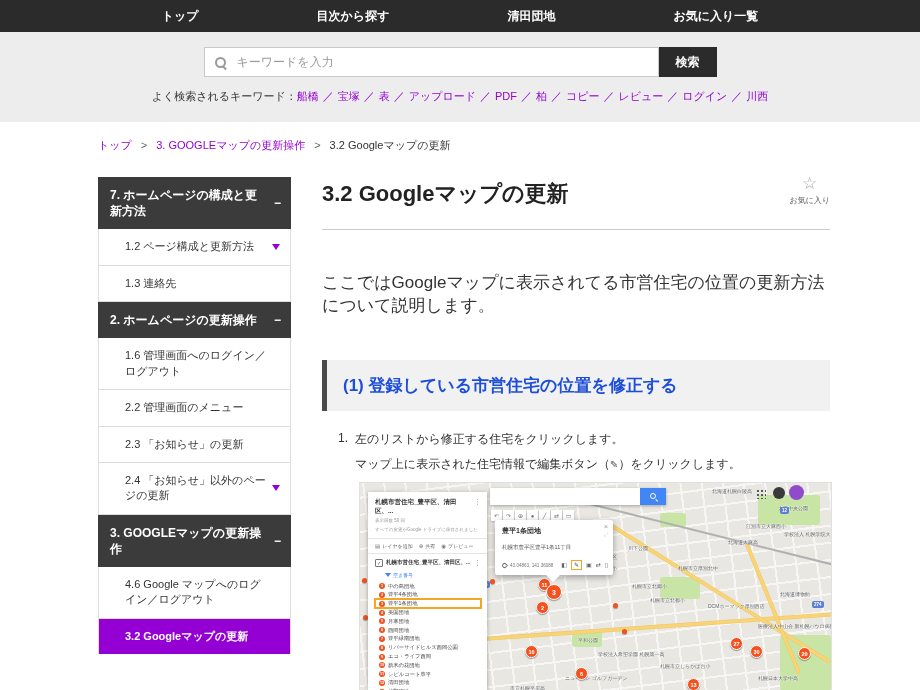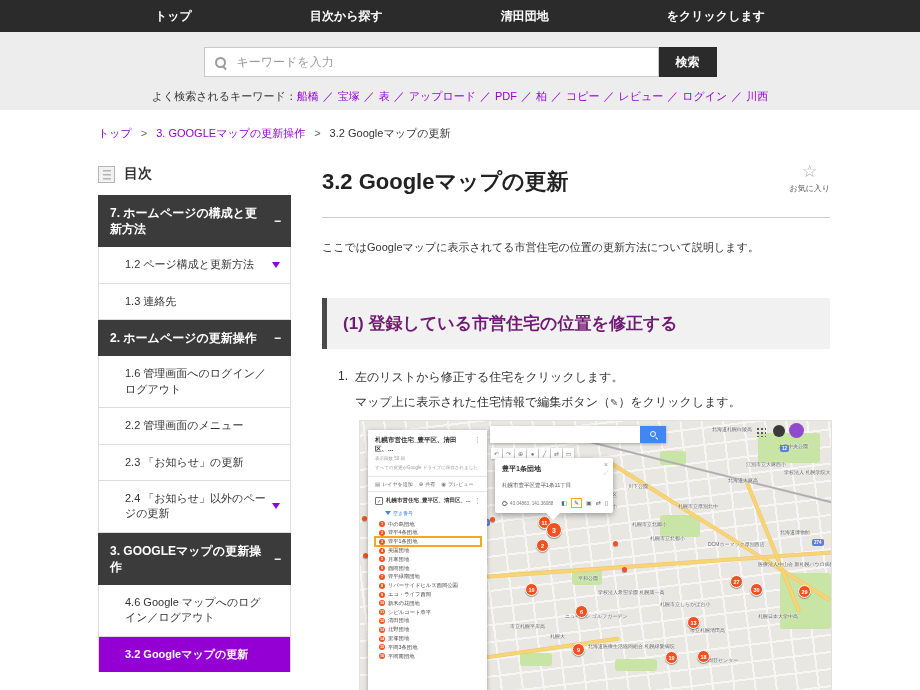--- a/index.html
+++ b/index.html
@@ -4,21 +4,21 @@
 <style>
   html,body{width:920px;height:690px;margin:0;overflow:hidden;background:#fff;
     font-family:"Liberation Sans","DejaVu Sans",sans-serif;color:#222;}
   .stage{position:relative;width:920px;height:690px;overflow:hidden;}
 
   
   .topnav{height:32px;background:#2b2b2b;display:flex;justify-content:center;align-items:center;gap:118px;}
   .nav-item{color:#fff;font-size:12px;font-weight:bold;cursor:pointer;white-space:nowrap;}
 
   
-  .search-section{height:78px;background:#ededed;display:flex;flex-direction:column;align-items:center;}
+  .search-section{height:90px;background:#ededed;display:flex;flex-direction:column;align-items:center;}
   .search-row{display:flex;margin-top:15px;}
   .search-box{width:455px;height:30px;background:#fff;border:1px solid #c9c9c9;display:flex;align-items:center;box-sizing:border-box;padding:0 10px;}
   .mag{position:relative;width:11px;height:11px;margin-right:9px;flex:none;}
   .mag::before{content:"";position:absolute;left:0;top:0;width:7px;height:7px;border:2px solid #9a9a9a;border-radius:50%;}
   .mag::after{content:"";position:absolute;left:9px;top:9px;width:4px;height:2px;background:#9a9a9a;transform:rotate(45deg);transform-origin:0 0;}
   .search-input{border:none;outline:none;flex:1;font-size:12px;color:#333;background:transparent;font-family:inherit;}
   .search-input::placeholder{color:#9a9a9a;}
   .search-btn{width:58px;height:30px;background:#2b2b2b;color:#fff;border:none;font-size:12px;font-weight:bold;cursor:pointer;font-family:inherit;}
   .keywords{margin-top:12px;font-size:11px;color:#333;}
   .keyword{color:#9400d3;text-decoration:none;cursor:pointer;}
@@ -50,23 +50,23 @@
      width:0;height:0;border-left:4px solid transparent;border-right:4px solid transparent;border-top:6px solid #9400d3;}
 
   
   .main{width:508px;margin-left:31px;}
   .title-row{display:flex;justify-content:space-between;align-items:flex-start;}
   .page-title{font-size:22px;font-weight:bold;color:#222;margin:2px 0 0 0;}
   .fav{display:flex;flex-direction:column;align-items:center;margin-top:-2px;cursor:pointer;}
   .fav-star{font-size:17px;color:#aaa;line-height:1;}
   .fav-label{font-size:8px;color:#555;margin-top:3px;}
   .rule{border:none;border-top:1px solid #ccc;margin:20px 0 0 0;}
-  .intro{font-size:11px;color:#333;margin-top:22px;}
+  .intro{font-size:17px;color:#333;margin-top:41px;}
   .section-box{margin-top:43px;background:#f1f1f1;border-left:5px solid #4a4a4a;padding:14px 16px;}
-  .section-heading{font-size:17px;font-weight:bold;color:#701a75;}
+  .section-heading{font-size:17px;font-weight:bold;color:#1d4ed8;}
   .steps{margin-top:20px;font-size:12px;color:#333;}
   .step-row{display:flex;}
   .step-num{width:26px;text-align:right;margin-right:7px;flex:none;}
   .step-line2{margin:8px 0 0 33px;}
   .pencil-inline{display:inline-block;font-size:10px;color:#555;}
 
   
   .shot{position:relative;margin:10px 0 0 38px;width:471px;height:300px;overflow:hidden;
      box-shadow:0 0 0 1px #e0e0e0;background:#e9e7e2;font-family:"Liberation Sans","DejaVu Sans",sans-serif;}
   .map{position:absolute;inset:0;}
@@ -145,45 +145,41 @@
 </style>
 </head>
 <body>
 
 <div class="stage">
 
   <div class="topnav" id="topnav">
       <div class="nav-item">トップ</div>
       <div class="nav-item">目次から探す</div>
       <div class="nav-item">清田団地</div>
-      <div class="nav-item">をクリックします</div>
+      <div class="nav-item">お気に入り一覧</div>
     </div>
 
   <div class="search-section">
     <div class="search-row">
       <div class="search-box">
         <span class="mag"></span>
         <input class="search-input" type="text" placeholder="キーワードを入力" style="">
       </div>
       <button class="search-btn">検索</button>
     </div>
     <div class="keywords">
       <span>よく検索されるキーワード：</span><span id="kwlist"><a class="keyword">船橋</a><span class="kw-sep">／</span><a class="keyword">宝塚</a><span class="kw-sep">／</span><a class="keyword">表</a><span class="kw-sep">／</span><a class="keyword">アップロード</a><span class="kw-sep">／</span><a class="keyword">PDF</a><span class="kw-sep">／</span><a class="keyword">柏</a><span class="kw-sep">／</span><a class="keyword">コピー</a><span class="kw-sep">／</span><a class="keyword">レビュー</a><span class="kw-sep">／</span><a class="keyword">ログイン</a><span class="kw-sep">／</span><a class="keyword">川西</a></span>
     </div>
   </div>
 
   <div class="breadcrumb" id="breadcrumb"><span class="bc-link">トップ</span><span class="bc-sep">&gt;</span><span class="bc-link">3. GOOGLEマップの更新操作</span><span class="bc-sep">&gt;</span><span class="bc-current">3.2 Googleマップの更新</span></div>
 
   <div class="cols">
 
     <div class="sidebar">
-      <div class="toc-head">
-        <span class="toc-icon"></span>
-        <span class="toc-title">目次</span>
-      </div>
       <div id="tocsections">
           <div class="sec-header"><span>7. ホームページの構成と更新方法</span><span class="sec-minus">−</span></div>
           <div class="sec-items">
             <div class="sec-item">1.2 ページ構成と更新方法<span class="tri-down"></span></div>
             <div class="sec-item">1.3 連絡先</div>
           </div>
           <div class="sec-header"><span>2. ホームページの更新操作</span><span class="sec-minus">−</span></div>
           <div class="sec-items">
             <div class="sec-item">1.6 管理画面へのログイン／ログアウト</div>
             <div class="sec-item">2.2 管理画面のメニュー</div>

